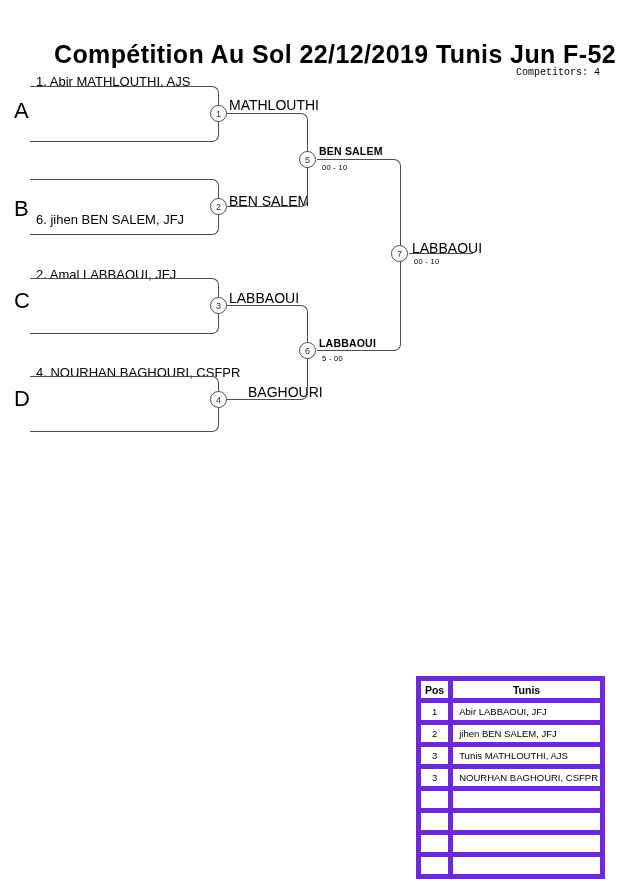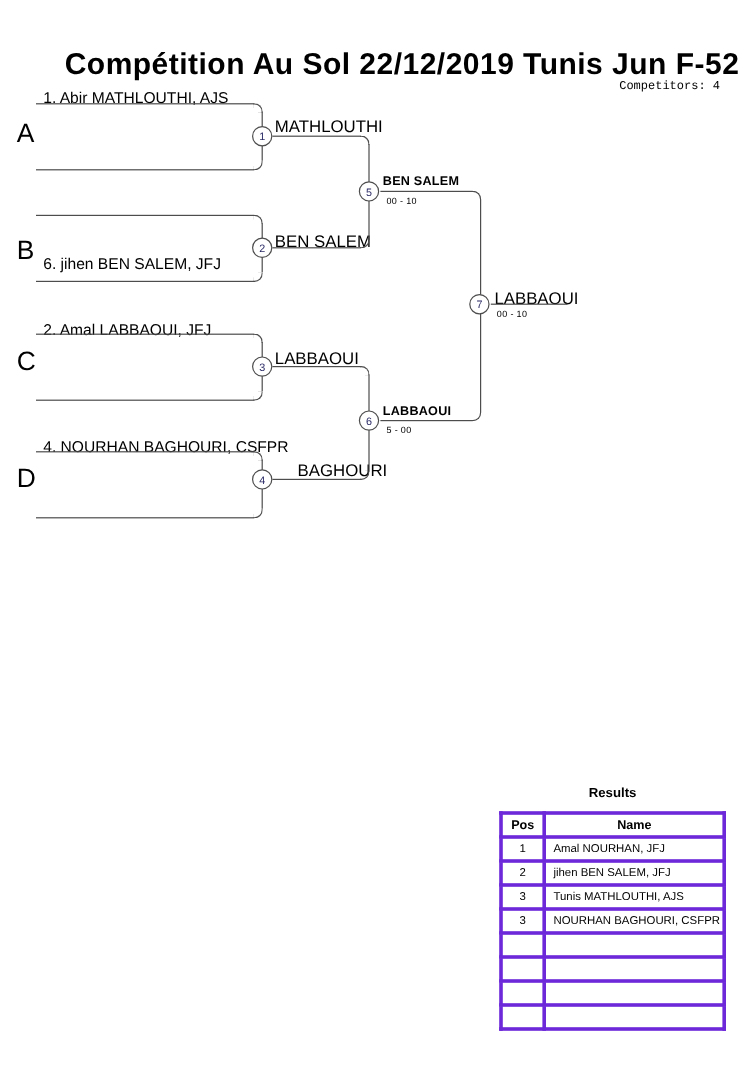--- a/index.html
+++ b/index.html
@@ -124,21 +124,21 @@
     left: 416px;
     top: 676px;
     width: 189px;
     border-collapse: collapse;
     border: 2px solid #000000;
     font-size: 9.5px;
     background: #ffffff;
   }
   table.results th,
   table.results td {
-    border: 3px solid #6d28d9;
+    border: 5px solid #6d28d9;
     height: 17px;
     padding: 0 2px;
     font-weight: normal;
     overflow: hidden;
     white-space: nowrap;
     margin-left: 44px;
   }
   table.results th {
     font-weight: bold;
     font-size: 10.5px;
@@ -230,32 +230,31 @@
   <div class="hline" style="left:317px; top:350px; width:77px;"></div>
   <div class="score" style="left:322px; top:355px;">5 - 00</div>
   <div class="elbow br" style="left:393px; top:343px;"></div>
   <div class="vline" style="left:400px; top:253px; height:91px;"></div>
 
   <div class="match-circle" style="left:391px; top:245px;">7</div>
   <div class="winner" style="left:412px; top:241px;">LABBAOUI</div>
   <div class="hline" style="left:409px; top:253px; width:64px;"></div>
   <div class="score" style="left:414px; top:258px;">00 - 10</div>
 
-  <div class="results-title">Results</div>
   <table class="results">
     <thead>
       <tr>
         <th class="pos" style="width:32px;">Pos</th>
-        <th>Name</th>
+        <th>Tunis</th>
       </tr>
     </thead>
     <tbody>
       <tr>
         <td class="pos">1</td>
-        <td class="name">Amal NOURHAN, JFJ</td>
+        <td class="name">Abir LABBAOUI, JFJ</td>
       </tr>
       <tr>
         <td class="pos">2</td>
         <td class="name">jihen BEN SALEM, JFJ</td>
       </tr>
       <tr>
         <td class="pos">3</td>
         <td class="name">Tunis MATHLOUTHI, AJS</td>
       </tr>
       <tr>

